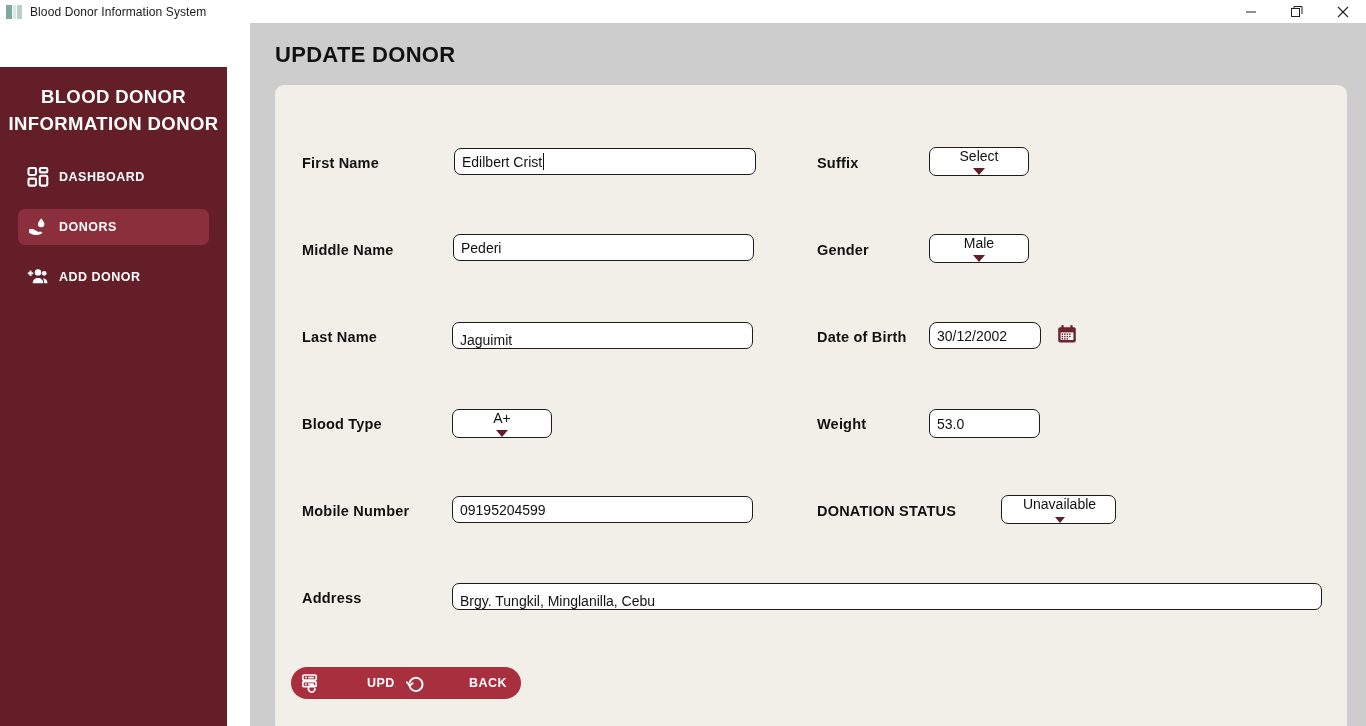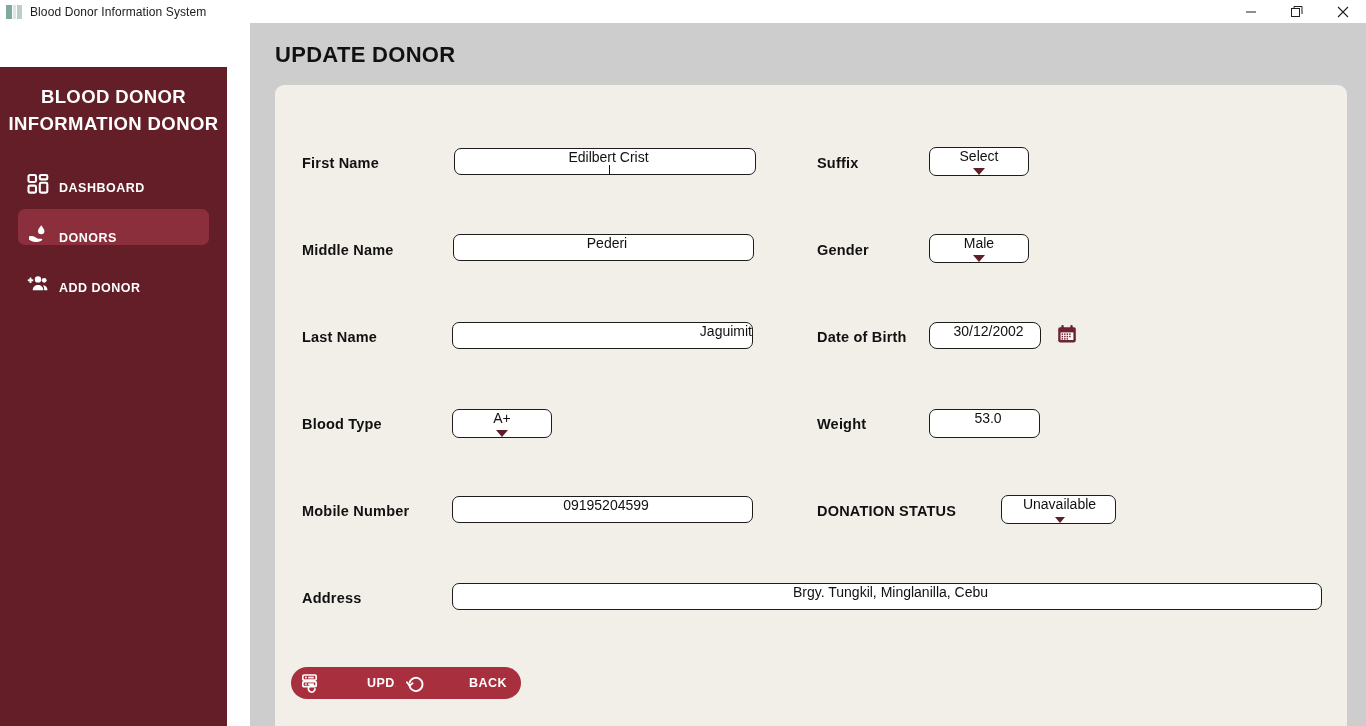--- a/index.html
+++ b/index.html
@@ -45,21 +45,21 @@
     margin-top: 44px;
   }
   .brand {
     margin-top: 16px; text-align: center; color: #ffffff;
     font-size: 18.5px; font-weight: bold; line-height: 27px;
     letter-spacing: .4px;
   }
   .nav { margin-top: 22px; }
   .nav-item {
     height: 36px; margin: 0 18px 14px 18px; border-radius: 7px;
-    display: flex; align-items: flex-end; padding-left: 9px;
+    display: flex; align-items: center; padding-left: 9px;
     color: #ffffff;
   }
   .nav-item.active { background: #8c2f3c; }
   .nav-label {
     font-size: 12.5px; font-weight: bold; letter-spacing: .5px;
     margin-left: 10px; color: #ffffff;
   }
   .nav-icon { width: 22px; height: 22px; flex: 0 0 auto; display:block; }
   .logout {
     position: absolute; left: 18px; bottom: 22px;
@@ -84,21 +84,21 @@
 
   
   .field-label {
     position: absolute; font-size: 14.5px; font-weight: bold; color: #111111;
     letter-spacing: .2px; white-space: nowrap;
   }
   .txt {
     position: absolute; background: #ffffff; border: 1px solid #1c1c1c;
     border-radius: 7px; height: 27px; font-size: 14px; color: #111111;
     font-family: "Liberation Sans", sans-serif;
-    padding: 0 0 0 7px; display: flex; align-items: center; flex-direction: column;
+    padding: 0 0 0 7px; display: flex; align-items: center;
   }
   .txt .caret {
     display: inline-block; width: 1px; height: 17px; background: #111111;
     margin-left: 1px;
   }
   .ddl {
     position: absolute; background: #ffffff; border: 1px solid #1c1c1c;
     border-radius: 7px; height: 29px; font-size: 14px; color: #111111;
     display: flex; align-items: center; padding: 0 8px 0 8px; flex-direction: column;
   }
@@ -283,21 +283,21 @@
     <div class="txt" style="left:177px; top:411px; width:301px;">
       <span>09195204599</span>
     </div>
     <div class="field-label" style="left:542px; top:418px;">DONATION STATUS</div>
     <div class="ddl" style="left:726px; top:410px; width:115px; padding:0 6px 0 8px;">
       <span class="lbl">Unavailable</span>
       <span class="arrow sm"></span>
     </div>
 
     <div class="field-label" style="left:27px; top:505px;">Address</div>
-    <div class="txt" style="left:177px; top:498px; width:870px;">
+    <div class="txt" style="left:177px; top:498px; width:870px;align-items:flex-end;">
       <span>Brgy. Tungkil, Minglanilla, Cebu</span>
     </div>
 
     <div class="btn" style="left:16px; top:582px;">
       <span>
         <svg width="21" height="19" viewBox="0 0 21 19">
           <rect x="0.8" y="1" width="13.4" height="5.1" rx="1.3" fill="none" stroke="#ffffff" stroke-width="1.7"></rect>
           <circle cx="3.9" cy="3.5" r="0.95" fill="#ffffff"></circle>
           <rect x="6.2" y="2.7" width="5.6" height="1.7" fill="#ffffff"></rect>
           <rect x="0.8" y="7.6" width="13.4" height="5.1" rx="1.3" fill="none" stroke="#ffffff" stroke-width="1.7"></rect>

